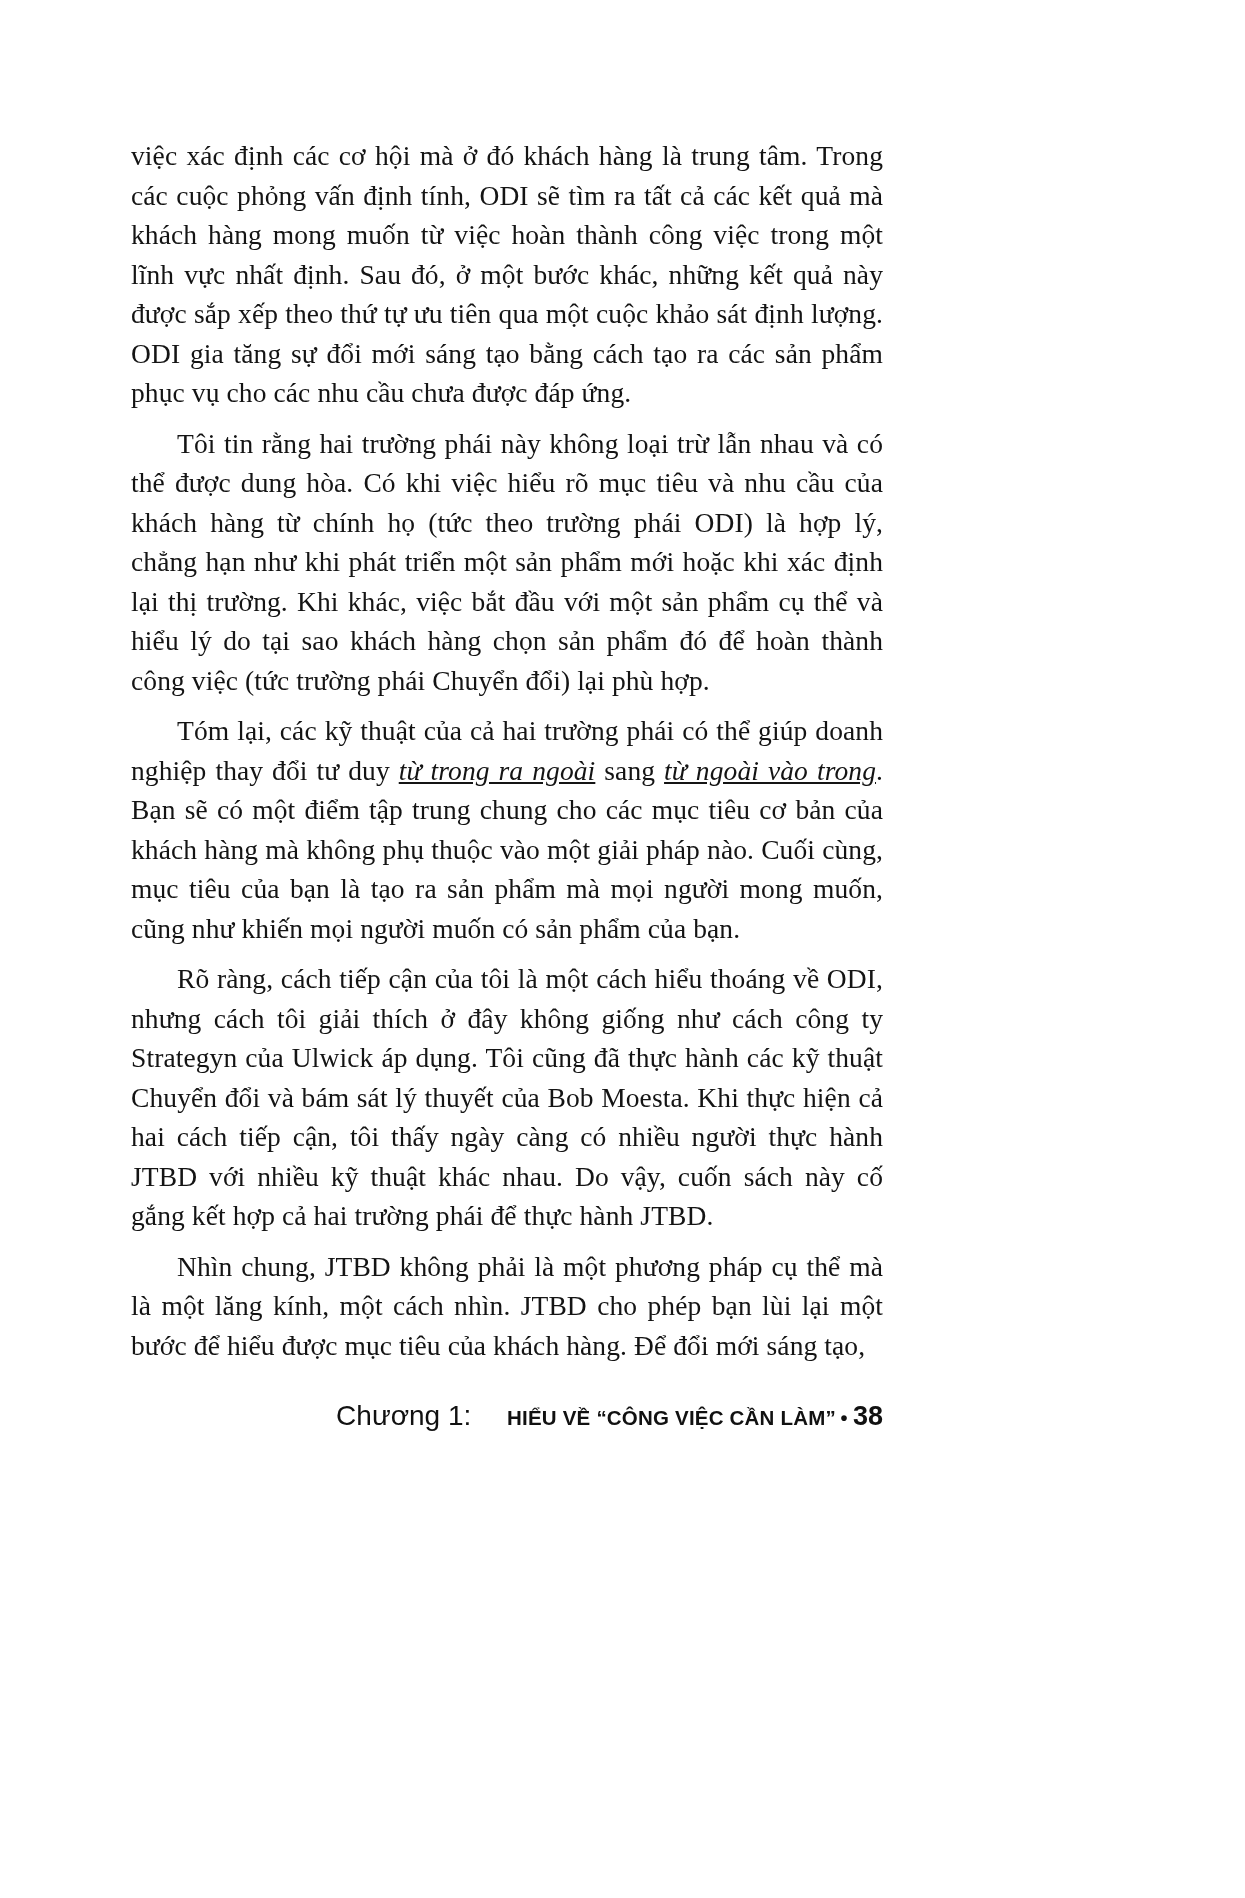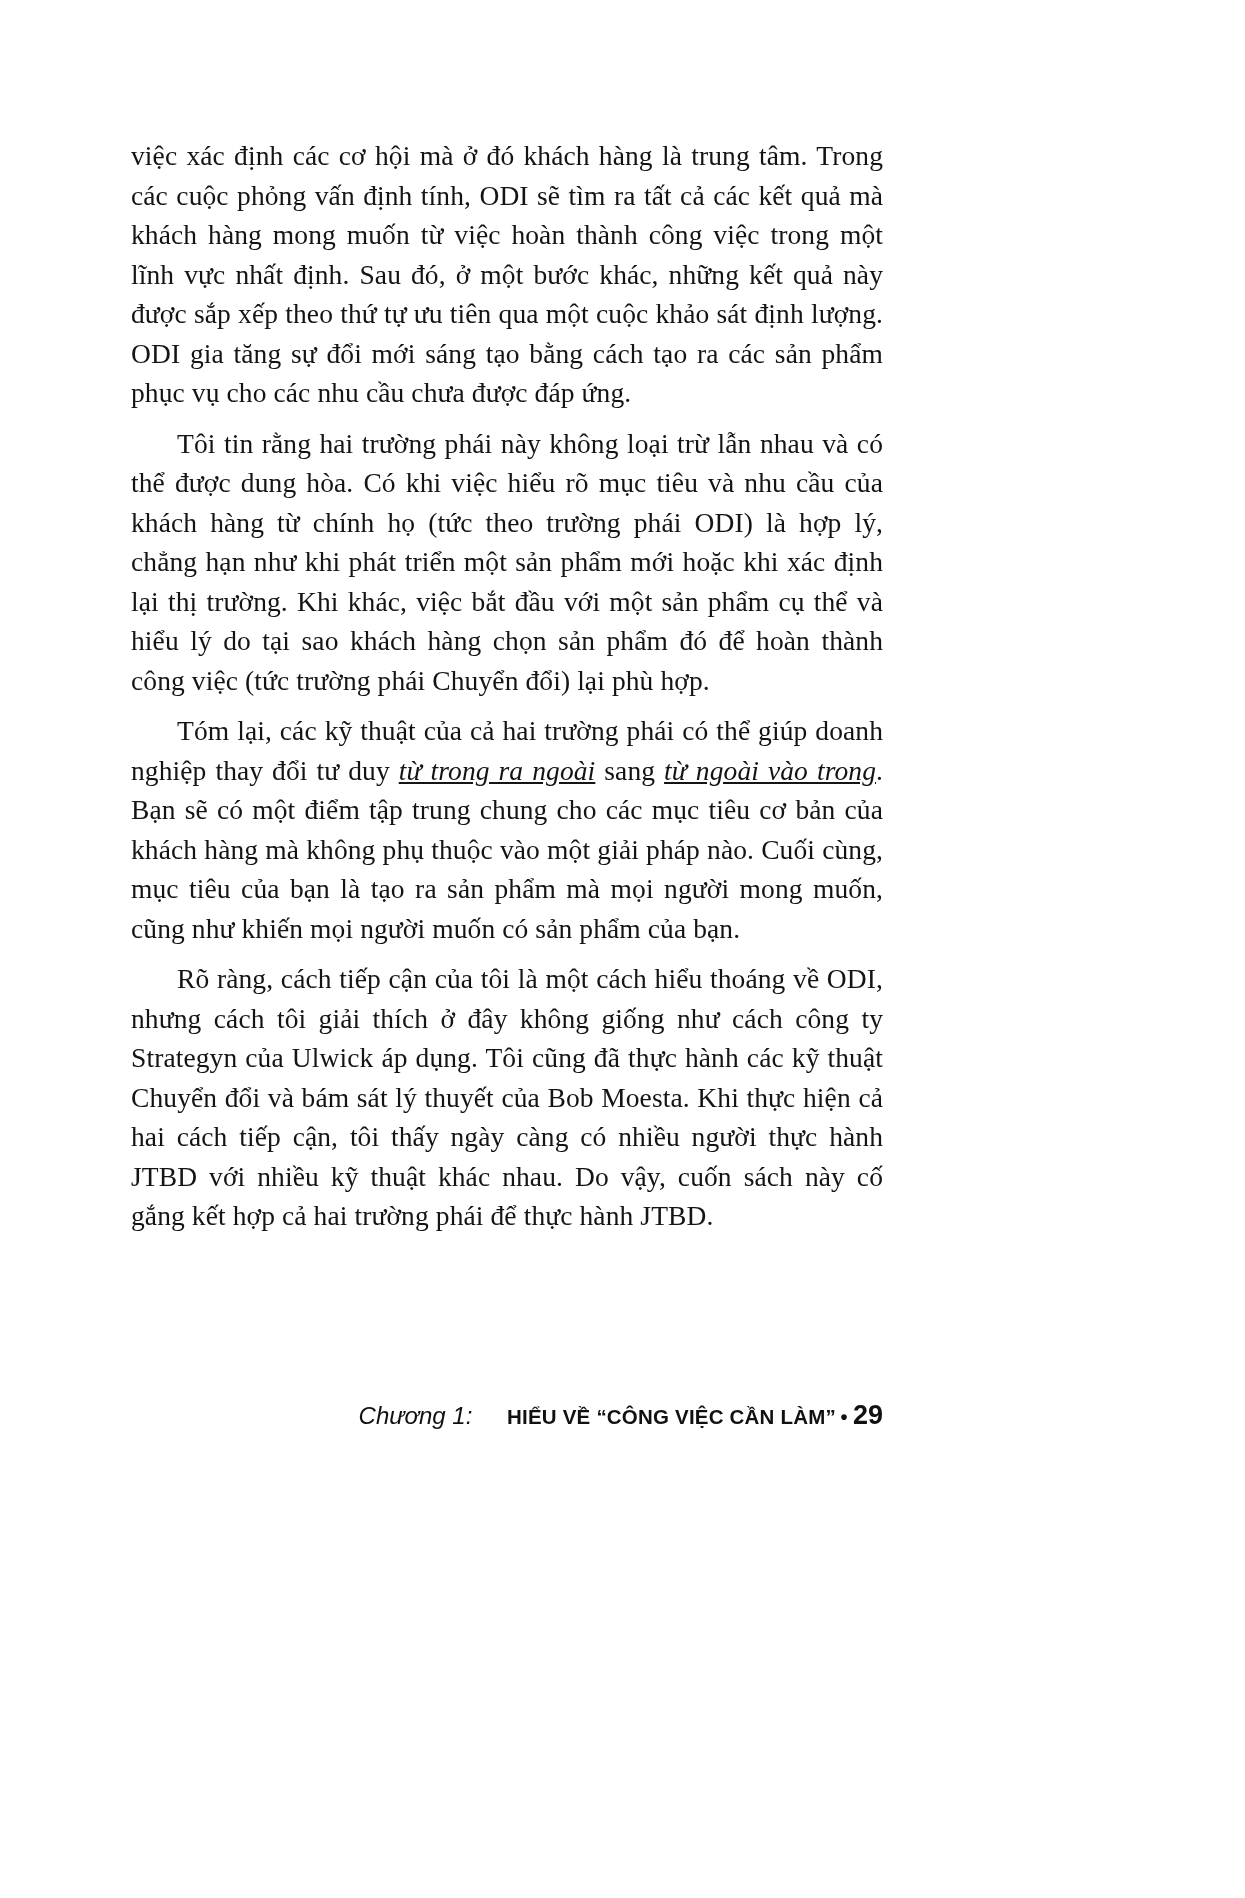--- a/index.html
+++ b/index.html
@@ -38,22 +38,21 @@
     position: absolute;
     left: 131px;
     top: 1400px;
     width: 752px;
     text-align: right;
     font-family: "Liberation Sans", sans-serif;
     color: #111111;
     white-space: nowrap;
   }
   .chapter-label {
-    font-style: italic;
-    font-size: 24px;
+    font-size: 28px;
   }
   .chapter-title {
     font-weight: 700;
     font-size: 20.5px;
     letter-spacing: 0.2px;
     margin-left: 28px;
   }
   .footer-separator {
     font-weight: 700;
     font-size: 20px;
@@ -66,22 +65,23 @@
 </head>
 <body>
 
 <div class="page">
 
   <main class="text-block">
     <p class="no-indent"><span>việc xác định các cơ hội mà ở đó khách hàng là trung tâm. Trong các cuộc phỏng vấn định tính, ODI sẽ tìm ra tất cả các kết quả mà khách hàng mong muốn từ việc hoàn thành công việc trong một lĩnh vực nhất định. Sau đó, ở một bước khác, những kết quả này được sắp xếp theo thứ tự ưu tiên qua một cuộc khảo sát định lượng. ODI gia tăng sự đổi mới sáng tạo bằng cách tạo ra các sản phẩm phục vụ cho các nhu cầu chưa được đáp ứng.</span></p>
     <p><span>Tôi tin rằng hai trường phái này không loại trừ lẫn nhau và có thể được dung hòa. Có khi việc hiểu rõ mục tiêu và nhu cầu của khách hàng từ chính họ (tức theo trường phái ODI) là hợp lý, chẳng hạn như khi phát triển một sản phẩm mới hoặc khi xác định lại thị trường. Khi khác, việc bắt đầu với một sản phẩm cụ thể và hiểu lý do tại sao khách hàng chọn sản phẩm đó để hoàn thành công việc (tức trường phái Chuyển đổi) lại phù hợp.</span></p>
     <p><span>Tóm lại, các kỹ thuật của cả hai trường phái có thể giúp doanh nghiệp thay đổi tư duy </span><span class="italic">từ trong ra ngoài</span><span> sang </span><span class="italic">từ ngoài vào trong</span><span>. Bạn sẽ có một điểm tập trung chung cho các mục tiêu cơ bản của khách hàng mà không phụ thuộc vào một giải pháp nào. Cuối cùng, mục tiêu của bạn là tạo ra sản phẩm mà mọi người mong muốn, cũng như khiến mọi người muốn có sản phẩm của bạn.</span></p>
     <p><span>Rõ ràng, cách tiếp cận của tôi là một cách hiểu thoáng về ODI, nhưng cách tôi giải thích ở đây không giống như cách công ty Strategyn của Ulwick áp dụng. Tôi cũng đã thực hành các kỹ thuật Chuyển đổi và bám sát lý thuyết của Bob Moesta. Khi thực hiện cả hai cách tiếp cận, tôi thấy ngày càng có nhiều người thực hành JTBD với nhiều kỹ thuật khác nhau. Do vậy, cuốn sách này cố gắng kết hợp cả hai trường phái để thực hành JTBD.</span></p>
+    <p><span>Nhìn chung, JTBD không phải là một phương pháp cụ thể mà là một lăng kính, một cách nhìn. JTBD cho phép bạn lùi lại một bước để hiểu được mục tiêu của khách hàng. Để đổi mới sáng tạo,</span></p>
   </main>
 
   <footer class="page-footer">
     <span class="chapter-label">Chương 1: </span>
     <span class="chapter-title">HIỂU VỀ “CÔNG VIỆC CẦN LÀM”</span>
     <span class="footer-separator"> • </span>
-    <span class="page-number">29</span>
+    <span class="page-number">38</span>
   </footer>
 
 </div>
 
 </body></html>

